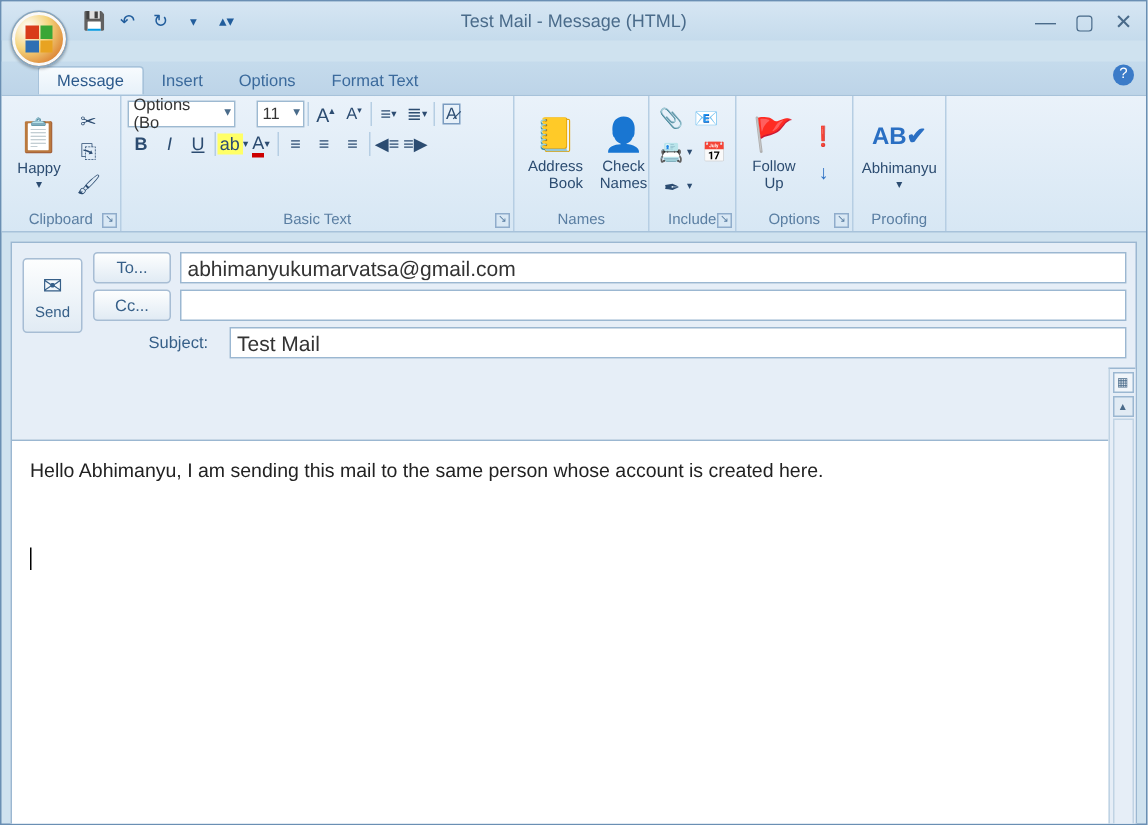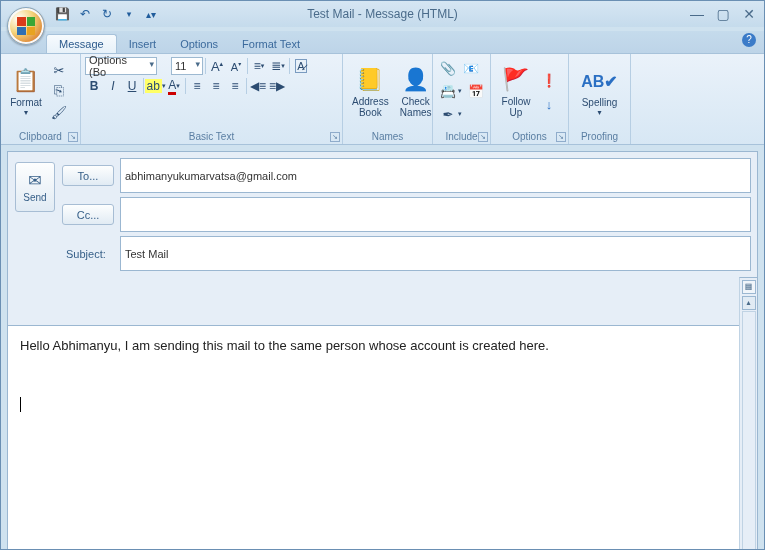--- a/index.html
+++ b/index.html
@@ -13,21 +13,21 @@
 .office-btn .sq span:nth-child(2){ background:#3aa636; }
 .office-btn .sq span:nth-child(3){ background:#2e6fb3; }
 .office-btn .sq span:nth-child(4){ background:#e8a321; }
 .qat { margin-left:48px; display:flex; gap:2px; align-items:center; }
 .qat-btn { width:20px; height:20px; display:flex; align-items:center; justify-content:center; color:#215d9c; font-size:12px; border-radius:2px; }
 .title-text { position:absolute; left:50%; transform:translateX(-50%); font-size:12px; color:#4a6b8a; }
 .winctrl { position:absolute; right:6px; display:flex; gap:8px; align-items:center; }
 .winctrl span { color:#4a6b8a; font-size:14px; width:18px; text-align:center; cursor:default; }
 
 
-.tabs { height:22px; margin-top:4px; padding-left:45px; display:flex; align-items:flex-end; background:linear-gradient(#c5dbec,#bdd4e8); position:relative; }
+.tabs { height:22px; margin-top:14px; padding-left:24px; display:flex; align-items:flex-end; background:linear-gradient(#c5dbec,#bdd4e8); position:relative; }
 .tab { padding:3px 12px; font-size:11px; color:#3b6a9c; cursor:default; }
 .tab.active { background:linear-gradient(#f7fbfe,#e7f1f9); border:1px solid #a7c2da; border-bottom:none; border-radius:3px 3px 0 0; color:#2c5a8c; }
 .help-icon { position:absolute; right:8px; top:2px; width:14px; height:14px; border-radius:50%; background:#3b7bc8; color:#fff; font-size:10px; text-align:center; line-height:14px; }
 
 
 .ribbon { height:92px; background:linear-gradient(#eaf2fa,#d7e7f4); border-top:1px solid #a7c2da; border-bottom:1px solid #a7c2da; display:flex; }
 .group { border-right:1px solid #b6cee3; padding:3px 4px 1px; display:flex; flex-direction:column; position:relative; }
 .group-label { font-size:10px; color:#5a7ea2; text-align:center; margin-top:auto; white-space:nowrap; padding-bottom:1px; }
 .group-dlg { position:absolute; right:2px; bottom:2px; width:10px; height:10px; border:1px solid #8faccb; color:#5a7ea2; font-size:7px; line-height:8px; text-align:center; }
 .btn { display:flex; flex-direction:column; align-items:center; justify-content:center; font-size:10px; color:#2c4c71; padding:2px 4px; border:1px solid transparent; border-radius:3px; }
@@ -44,22 +44,22 @@
 
 
 .msg-area { margin:6px; border:1px solid #9bb7d1; background:#e6eef7; }
 .hdr { display:flex; padding:6px; gap:6px; }
 .send-wrap { width:42px; display:flex; flex-direction:column; align-items:center; gap:4px; padding-top:4px; }
 .send-btn { width:40px; height:50px; border:1px solid #a7bdd4; border-radius:3px; background:linear-gradient(#fdfefe,#e1ebf4); display:flex; flex-direction:column; align-items:center; justify-content:center; font-size:10px; color:#365f88; }
 .send-btn .ic { font-size:16px; margin-bottom:2px; }
 .fields { flex:1; display:flex; flex-direction:column; gap:4px; }
 .field-row { display:flex; gap:6px; align-items:center; }
 .addr-btn { width:52px; height:21px; border:1px solid #a7bdd4; border-radius:3px; background:linear-gradient(#fdfefe,#e1ebf4); font-size:11px; color:#365f88; display:flex; align-items:center; justify-content:center; }
-.field-label { width:52px; font-size:11px; color:#365f88; padding-left:4px; }
-.text-input { flex:1; height:35px; border:1px solid #9bb7d1; background:#fff; font-size:11px; padding:2px 4px; color:#333; }
+.field-label { width:52px; font-size:11px; color:#365f88; padding-left:4px;margin-left:33px; }
+.text-input { flex:1; height:21px; border:1px solid #9bb7d1; background:#fff; font-size:14px; padding:2px 4px; color:#333; }
 
 
 .body-wrap { display:flex; }
 .body-area { flex:1; height:300px; background:#fff; border-top:1px solid #9bb7d1; padding:10px 12px; font-size:13px; color:#222; line-height:1.5; overflow:auto; font-family:Calibri,sans-serif;margin-top:48px; }
 .body-area .cursor { border-right:1px solid #000; animation:blink 1s step-end infinite; }
 @keyframes blink { 50% { border-color:transparent; } }
 .ruler-v { width:18px; background:#e6eef7; border-top:1px solid #9bb7d1; border-left:1px solid #c0d3e4; display:flex; flex-direction:column; align-items:center; }
 .ruler-btn { width:14px; height:14px; border:1px solid #9bb7d1; background:#f0f5fa; margin:2px 0; font-size:8px; line-height:12px; text-align:center; color:#4a6b8a; }
 .scroll-track { flex:1; width:14px; background:#e6eef7; border:1px solid #c0d3e4; margin:1px 0; }
 .scroll-btn { width:14px; height:14px; border:1px solid #9bb7d1; background:#e1ebf4; font-size:8px; line-height:12px; text-align:center; color:#4a6b8a; }
@@ -100,21 +100,21 @@
   <div class="tab">Format Text</div>
   <div class="help-icon">?</div>
 </div>
 
 <div class="ribbon">
 
   <div class="group" style="width:80px">
     <div class="row" style="height:68px">
       <div class="btn btn-lg">
         <span class="ic">📋</span>
-        <span>Format</span>
+        <span>Happy</span>
         <span style="font-size:8px">▾</span>
       </div>
       <div class="col">
         <div class="btn btn-sm">
             <span class="ic">✂</span>
           </div>
         <div class="btn btn-sm">
             <span class="ic">⎘</span>
           </div>
         <div class="btn btn-sm">
@@ -189,21 +189,21 @@
         </div>
     </div>
     <div class="group-label">Basic Text</div>
     <div class="group-dlg">↘</div>
   </div>
 
   <div class="group" style="width:90px">
     <div class="row" style="height:68px">
       <div class="btn btn-lg">
         <span class="ic">📒</span>
-        <span style="white-space:pre;text-align:center;line-height:1.1">Address
+        <span style="white-space:pre;text-align:right;line-height:1.1">Address
 Book</span>
       </div>
       <div class="btn btn-lg">
         <span class="ic">👤</span>
         <span style="white-space:pre;text-align:center;line-height:1.1">Check
 Names</span>
       </div>
     </div>
     <div class="group-label">Names</div>
   </div>
@@ -255,21 +255,21 @@
       </div>
     </div>
     <div class="group-label">Options</div>
     <div class="group-dlg">↘</div>
   </div>
 
   <div class="group" style="width:62px">
     <div class="row" style="height:68px;justify-content:center">
       <div class="btn btn-lg">
         <span class="ic" style="color:#2a6fc3;font-weight:bold;font-size:16px">AB✔</span>
-        <span>Spelling</span>
+        <span>Abhimanyu</span>
         <span style="font-size:8px">▾</span>
       </div>
     </div>
     <div class="group-label">Proofing</div>
   </div>
 
 </div>
 
 <div class="msg-area">
   <div class="hdr">

